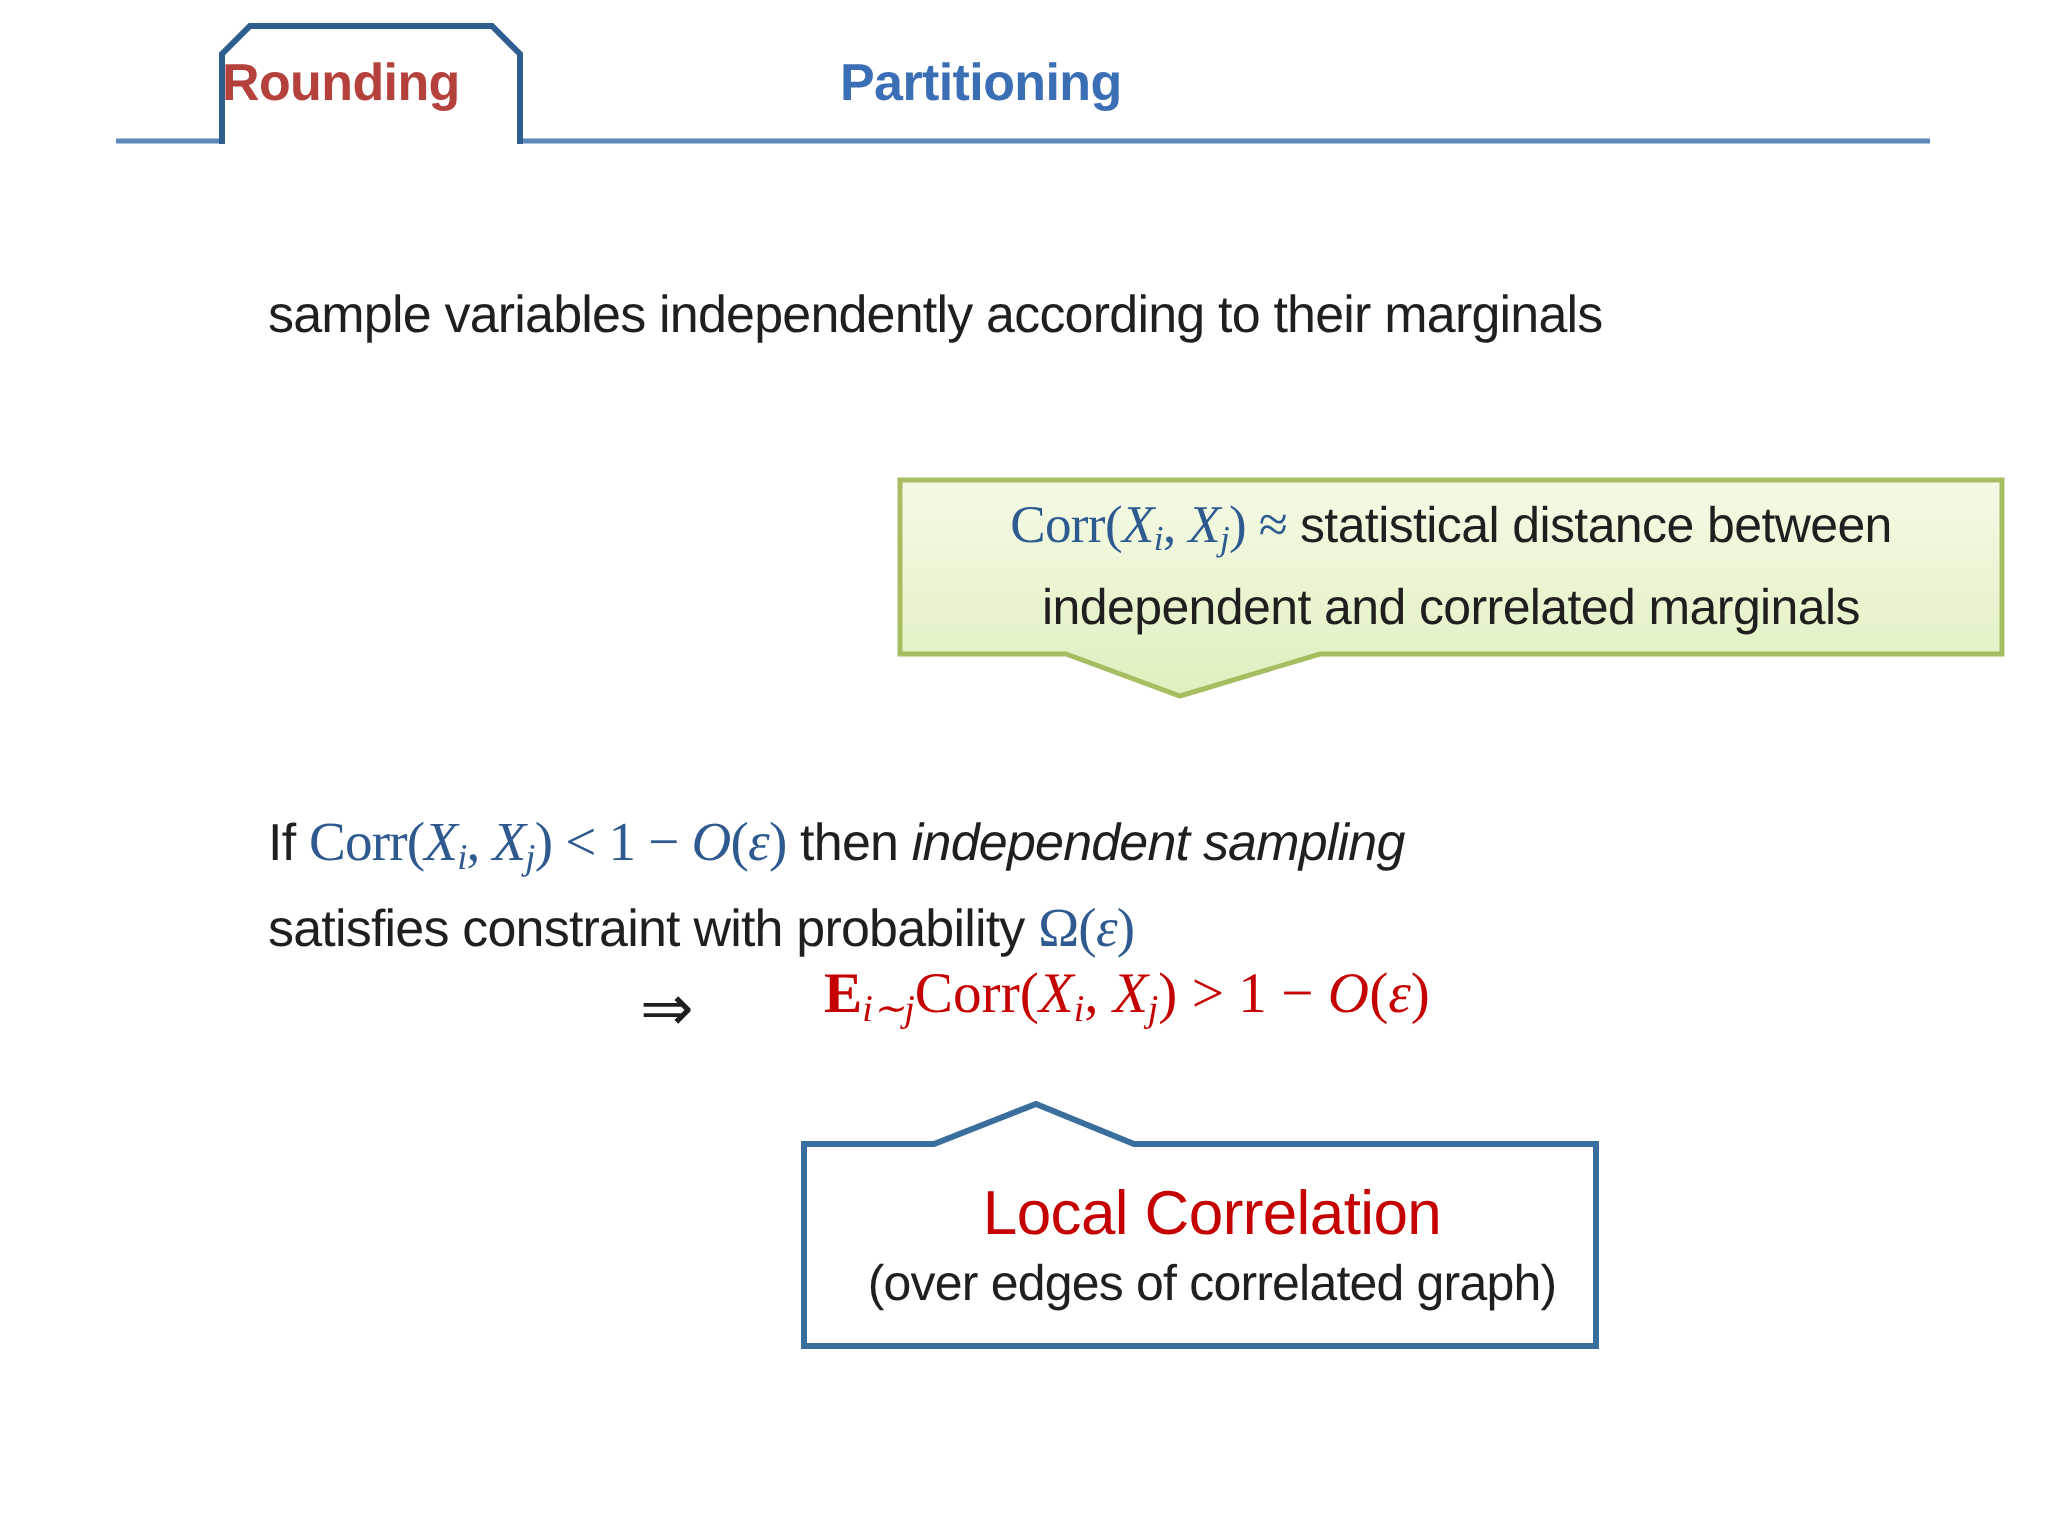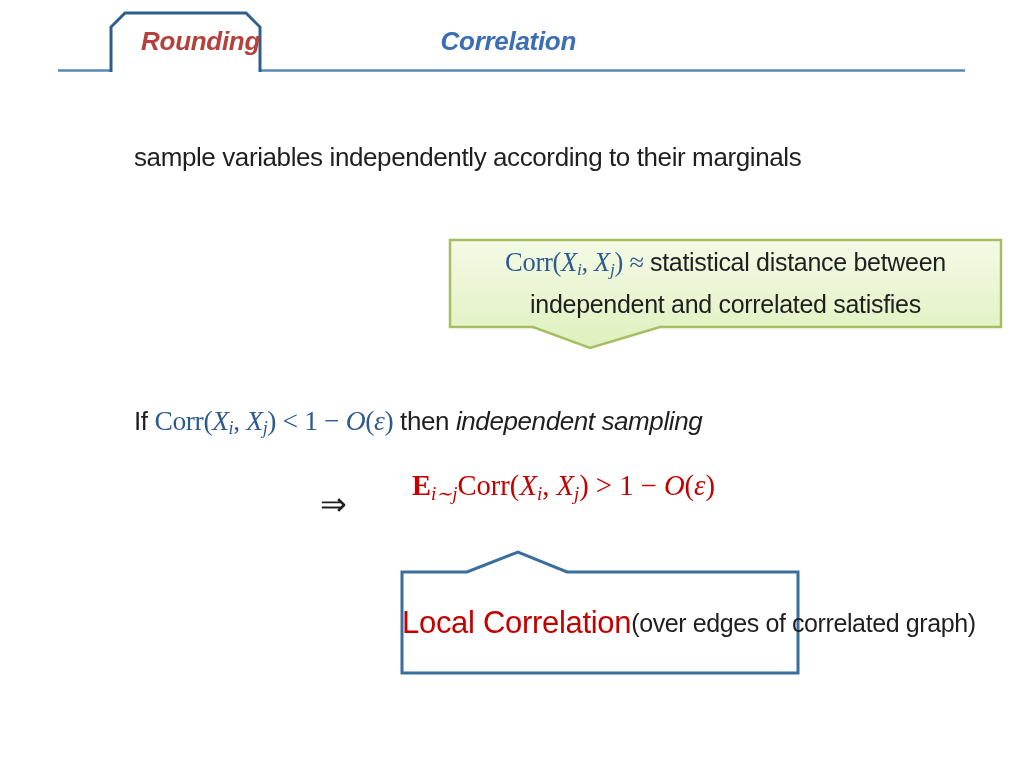--- a/index.html
+++ b/index.html
@@ -9,22 +9,22 @@
     --green-bottom:#dff0be; --blue-border:#3a6e9c;
   }
   html,body{margin:0;padding:0;}
   body{background:#ffffff;font-family:"Liberation Sans",sans-serif;}
   .slide{position:relative;width:1024px;height:768px;background:#fff;overflow:hidden;}
 
   
   .header-svg{position:absolute;left:0;top:0;width:1024px;height:90px;}
   .header-line{stroke:var(--line-blue);stroke-width:2.5;fill:none;}
   .tab-outline{stroke:var(--tab-border);stroke-width:3;fill:#ffffff;stroke-linejoin:miter;}
-  .tab-label{position:absolute;top:24px;height:34px;line-height:34px;text-align:right;
-    font-size:26px;font-weight:bold;font-style:italic;white-space:nowrap;letter-spacing:-0.3px;}
+  .tab-label{position:absolute;top:24px;height:34px;line-height:34px;text-align:left;
+    font-size:26px;font-weight:bold;white-space:nowrap;letter-spacing:-0.3px;}
   .tab-label.active{color:var(--tab-active-text);}
   .tab-label.inactive{color:var(--tab-inactive-text);}
 
   
   .body-text{position:absolute;color:var(--body-text);font-size:26px;line-height:32px;
     letter-spacing:-0.4px;white-space:nowrap;text-align:center;}
   .claim{position:absolute;color:var(--body-text);font-size:26px;line-height:36px;
     letter-spacing:-0.4px;white-space:nowrap;margin-top:46px;}
 
   
@@ -43,65 +43,66 @@
   .green-shape{stroke:var(--green-border);stroke-width:2.5;stroke-linejoin:miter;}
   .gc-text{position:absolute;left:10px;top:10px;width:551px;height:87px;display:flex;
     flex-direction:column;align-items:center;justify-content:center;font-size:25px;
     line-height:35px;letter-spacing:-0.3px;white-space:nowrap;color:var(--body-text);}
 
   
   .fails-label{position:absolute;left:135px;top:490px;font-size:26px;line-height:34px;
     letter-spacing:-0.4px;color:var(--body-text);white-space:nowrap;}
   .implies-arrow{position:absolute;left:320px;top:487px;font-size:32px;line-height:34px;
     color:var(--body-text);}
-  .fails-formula{position:absolute;left:412px;top:468px;font-size:27px;line-height:34px;
+  .fails-formula{position:absolute;left:412px;top:480px;font-size:27px;line-height:34px;
     white-space:nowrap;}
 
   
   .blue-callout{position:absolute;left:390px;top:540px;width:420px;height:145px;}
   .blue-shape{stroke:var(--blue-border);stroke-width:3;fill:#ffffff;stroke-linejoin:miter;}
   .bc-text{position:absolute;left:12px;top:32px;width:408px;height:101px;display:flex;
-    flex-direction:row;align-items:center;}
+    flex-direction:column;align-items:center;justify-content:center;}
   .bc-title{color:var(--accent-red);font-size:31px;line-height:38px;letter-spacing:-0.3px;
     white-space:nowrap;}
   .bc-sub{color:var(--body-text);font-size:25px;line-height:32px;letter-spacing:-0.4px;
     white-space:nowrap;}
 </style>
 </head>
 <body>
 
 <div class="slide">
 
   <svg class="header-svg" viewBox="0 0 1024 90">
     <path class="header-line" d="M58 70.5 H111 M260 70.5 H965"></path>
     <path class="tab-outline" d="M111 72 V27 L125 13 H246 L260 27 V72"></path>
   </svg>
   <div class="tab-label active" style="left:111px;width:149px;">Rounding</div>
-  <div class="tab-label inactive" style="left:420px;width:156px;">Correlation</div>
+  <div class="tab-label inactive" style="left:420px;width:156px;">Partitioning</div>
 
   <div class="body-text" style="left:134px;top:141px;">sample variables independently according to their marginals</div>
 
   <div class="green-callout">
     <svg width="575" height="125" viewBox="0 0 575 125">
       <defs>
         <linearGradient id="gg" x1="0" y1="0" x2="0" y2="1">
           <stop offset="0" style="stop-color:var(--green-top,#f4fae6)"></stop>
           <stop offset="1" style="stop-color:var(--green-bottom,#dff0be)"></stop>
         </linearGradient>
       </defs>
       <path class="green-shape" fill="url(#gg)" d="M10 10 H561 V97 H220 L150 118 L93 97 H10 Z"></path>
     </svg>
     <div class="gc-text">
       <div><span class="sr blue">Corr(</span><span class="si blue">X</span><span class="si blue sub">i</span><span class="sr blue">, </span><span class="si blue">X</span><span class="si blue sub">j</span><span class="sr blue">) ≈ </span><span class="t">statistical distance between</span></div>
-      <div><span class="t">independent and correlated satisfies</span></div>
+      <div><span class="t">independent and correlated marginals</span></div>
     </div>
   </div>
 
   <div class="claim" style="left:134px;top:357px;">
     <div><span class="t">If </span><span class="sr blue">Corr(</span><span class="si blue">X</span><span class="si blue sub">i</span><span class="sr blue">, </span><span class="si blue">X</span><span class="si blue sub">j</span><span class="sr blue">) &lt; 1 − </span><span class="si blue">O</span><span class="sr blue">(</span><span class="si blue">ε</span><span class="sr blue">)</span><span class="t"> then </span><span class="ti">independent sampling</span></div>
+    <div><span class="t">satisfies constraint with probability </span><span class="sr blue">Ω(</span><span class="si blue">ε</span><span class="sr blue">)</span></div>
   </div>
 
   <div class="implies-arrow">⇒</div>
   <div class="fails-formula"><span class="sr red b">E</span><span class="si red sub">i∼j</span><span class="sr red">Corr(</span><span class="si red">X</span><span class="si red sub">i</span><span class="sr red">, </span><span class="si red">X</span><span class="si red sub">j</span><span class="sr red">) &gt; 1 − </span><span class="si red">O</span><span class="sr red">(</span><span class="si red">ε</span><span class="sr red">)</span></div>
 
   <div class="blue-callout">
     <svg width="420" height="145" viewBox="0 0 420 145">
       <path class="blue-shape" d="M12 32 H77 L128 12 L177 32 H408 V133 H12 Z"></path>
     </svg>
     <div class="bc-text">

